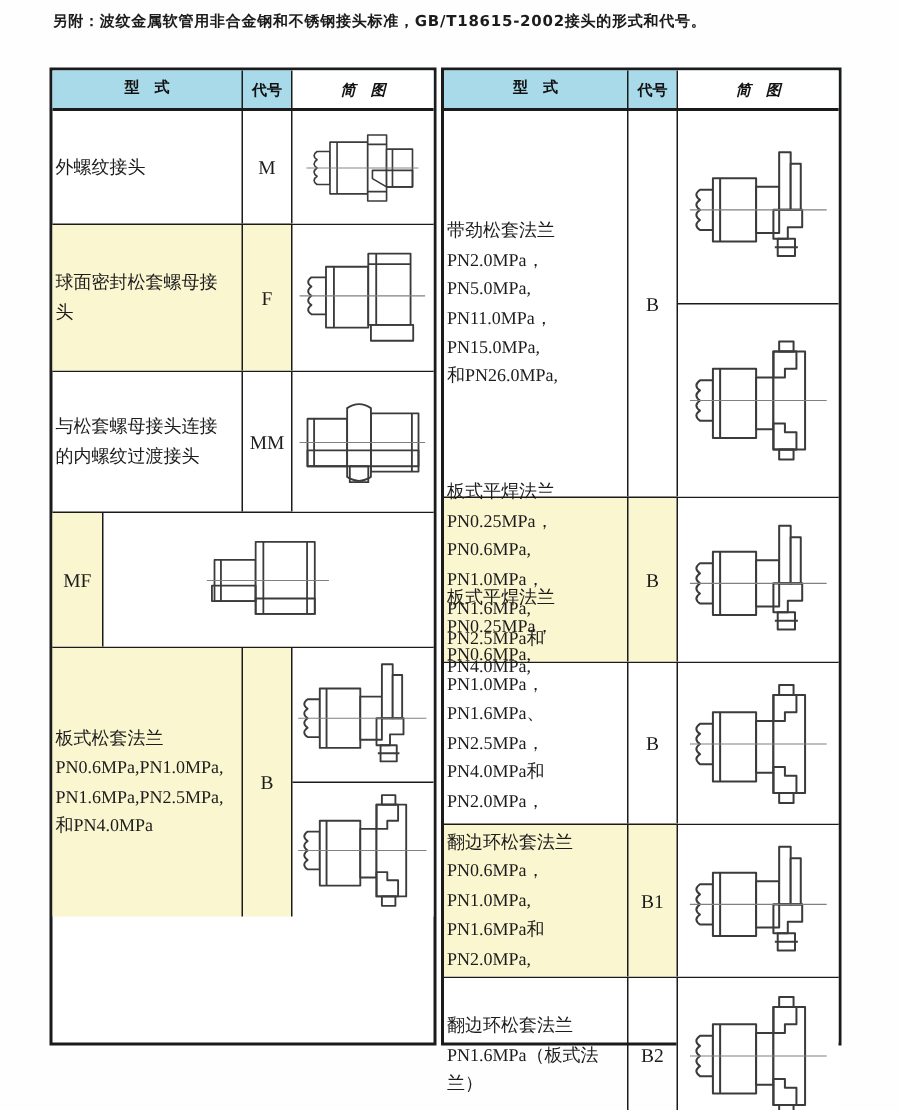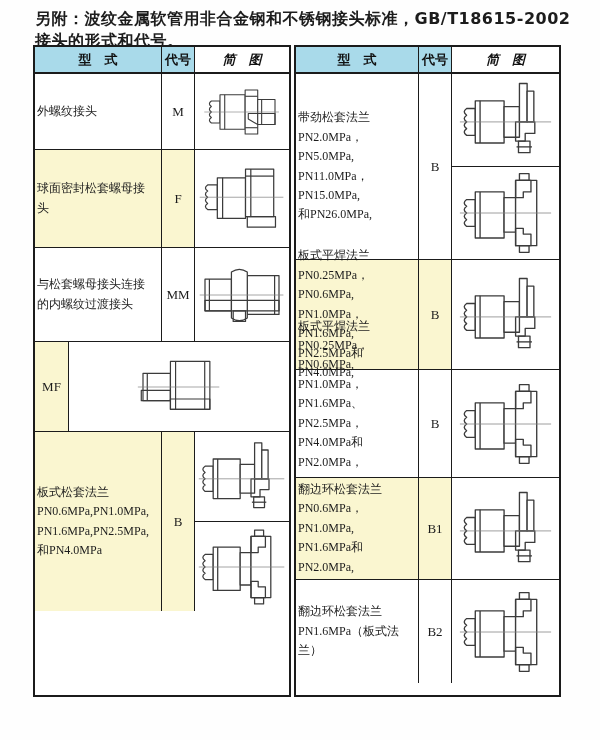--- a/index.html
+++ b/index.html
@@ -3,21 +3,21 @@
 <meta charset="utf-8">
 <style>
   html,body{margin:0;padding:0;background:#ffffff;}
   .page{
     position:relative;width:600px;height:740px;background:#fefefe;
     font-family:"DejaVu Sans","Liberation Sans",sans-serif;color:#1c1c1c;
     overflow:hidden;
   }
   .title{
     position:absolute;left:35px;top:8px;width:540px;
-    font-size:16px;font-weight:bold;letter-spacing:0.5px;line-height:1.4;
+    font-size:10px;font-weight:bold;letter-spacing:0.5px;line-height:1.4;
   }
   .tbl{
     position:absolute;top:45px;display:flex;flex-direction:column;
     border:2px solid #1b1b1b;background:#ffffff;box-sizing:border-box;
   }
   .tbl-left{left:33px;width:258px;height:652px;}
   .tbl-right{left:294px;width:267px;height:652px;}
   .row{display:flex;flex-shrink:0;box-sizing:border-box;border-bottom:1.5px solid #1b1b1b;}
   .row:last-child{border-bottom:none;}
   .hdr{background:#a9daea;border-bottom:2px solid #1b1b1b;}
@@ -28,21 +28,21 @@
     font-size:12px;line-height:1.62;white-space:pre-line;
     font-family:"Liberation Serif","DejaVu Serif",serif;
   }
   .tbl-right .c-type{width:122px;}
   .c-code{
     width:33px;display:flex;align-items:center;justify-content:center;
     font-family:"Liberation Serif","DejaVu Serif",serif;font-size:13px;
   }
   .c-diag{flex:1;display:flex;flex-direction:column;background:#fff;font-style:italic;}
   .hdr .cell{display:flex;align-items:center;justify-content:center;
-    font-size:13px;font-weight:bold;color:#111;padding:0;}
+    font-size:10px;font-weight:bold;color:#111;padding:0;}
   .hl{background:#faf6d0;}
   .dslot{flex:1;display:flex;align-items:center;justify-content:center;overflow:hidden;}
   .dslot + .dslot{border-top:1.5px solid #1b1b1b;}
   .dg{display:block;}
   .ln{stroke:#3b3b3b;stroke-width:1.4;fill:none;stroke-linejoin:round;}
   .flw{fill:#ffffff;}
   .cl{stroke:#808080;stroke-width:0.8;}
 </style>
 </head>
 <body>
@@ -217,21 +217,21 @@
     </div>
   </div>
 
   <div class="tbl tbl-right">
     <div class="row hdr" style="height:27px">
       <div class="cell c-type">型　式</div>
       <div class="cell c-code">代号</div>
       <div class="cell c-diag" style="align-items:center;justify-content:center;flex-direction:row;display:flex;">简　图</div>
     </div>
 
-    <div class="row" style="height:186px">
+    <div class="row" style="height:258px">
       <div class="cell c-type">带劲松套法兰
 PN2.0MPa，PN5.0MPa,
 PN11.0MPa，PN15.0MPa,
 和PN26.0MPa,</div>
       <div class="cell c-code">B</div>
       <div class="cell c-diag">
         <div class="dslot">
           <svg class="dg" viewBox="0 0 100 84" width="96" height="84">
               <use href="#sym-flangeTall"></use>
             </svg>

